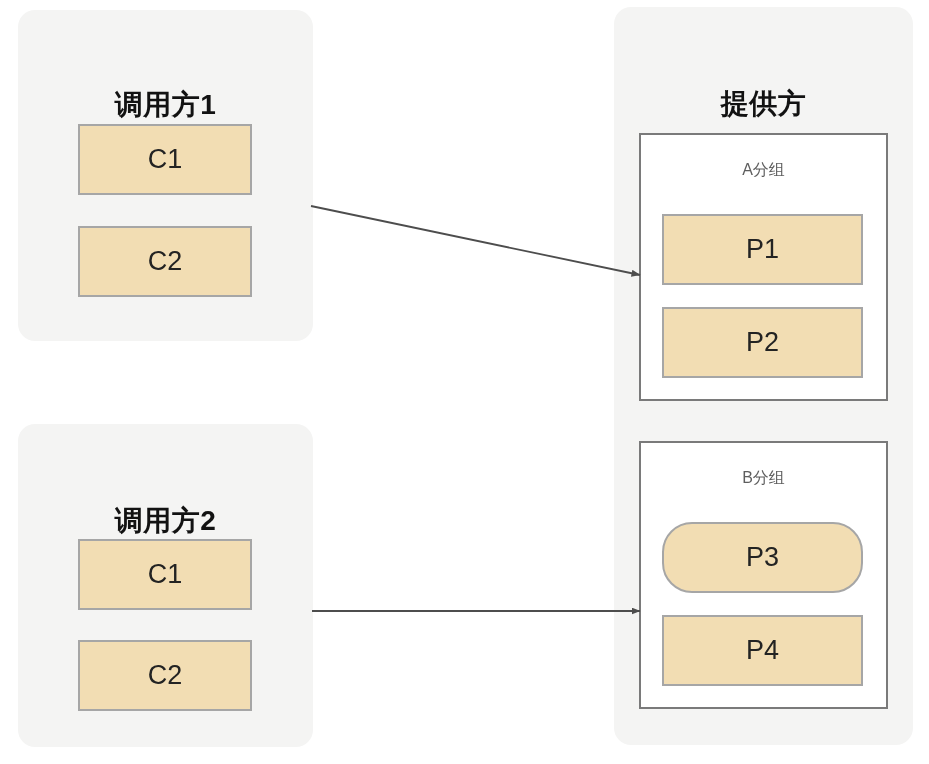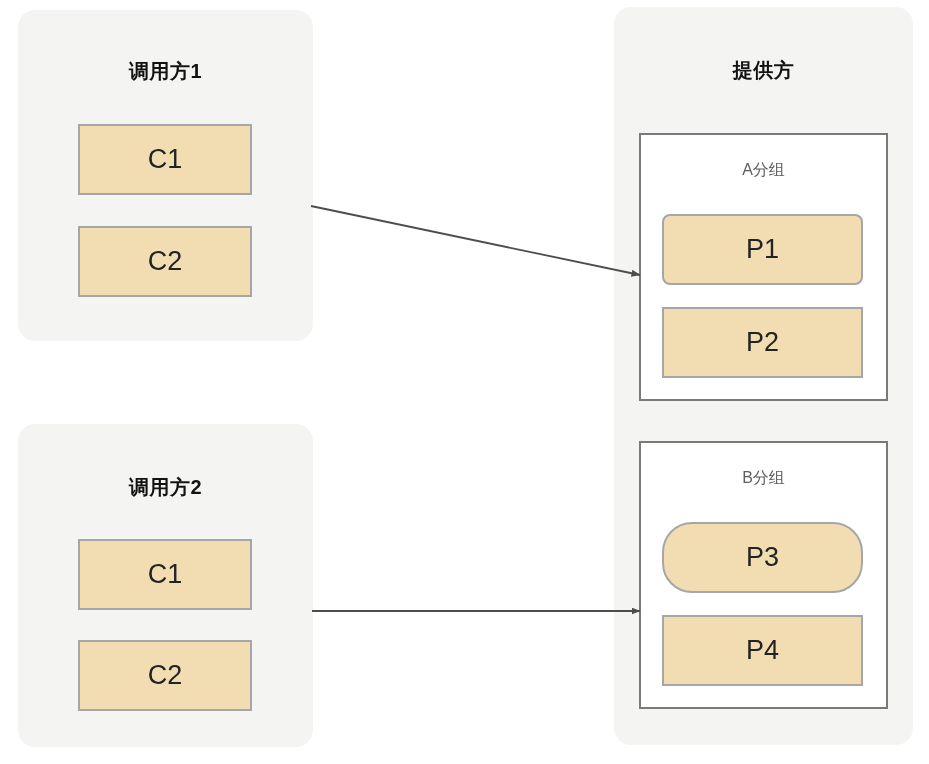--- a/index.html
+++ b/index.html
@@ -24,25 +24,26 @@
     position: absolute;
     background: #f4f4f3;
     border-radius: 17px;
     box-sizing: border-box;
   }
   .panel-title {
     position: absolute;
     left: 0;
     right: 0;
     text-align: center;
-    font-size: 20px;
+    font-size: 28px;
     font-weight: bold;
     color: #121212;
     letter-spacing: 0.5px;
     white-space: nowrap;
+    margin-top: 28px;
   }
 
   
   .node {
     position: absolute;
     background: #f2ddb3;
     border: 2px solid #a6a6a6;
     box-sizing: border-box;
     display: flex;
     align-items: center;
@@ -94,21 +95,21 @@
     <div class="panel-title" style="top:50px;">调用方2</div>
     <div class="node" style="left:60px; top:115px; width:174px; height:71px;">C1</div>
     <div class="node" style="left:60px; top:216px; width:174px; height:71px;">C2</div>
   </div>
 
   <div class="panel" style="left:614px; top:7px; width:299px; height:738px;">
     <div class="panel-title" style="top:50px;">提供方</div>
 
     <div class="group-box" style="left:25px; top:126px; width:249px; height:268px;">
       <div class="group-title" style="top:25px;">A分组</div>
-      <div class="node" style="left:21px; top:79px; width:201px; height:71px;border-radius:8px;">P1</div>
+      <div class="node" style="left:21px; top:79px; width:201px; height:71px;">P1</div>
       <div class="node" style="left:21px; top:172px; width:201px; height:71px;">P2</div>
     </div>
 
     <div class="group-box" style="left:25px; top:434px; width:249px; height:268px;padding-left:22px;">
       <div class="group-title" style="top:25px;">B分组</div>
       <div class="node" style="left:21px; top:79px; width:201px; height:71px;border-radius:30px;">P3</div>
       <div class="node" style="left:21px; top:172px; width:201px; height:71px;">P4</div>
     </div>
   </div>
 

